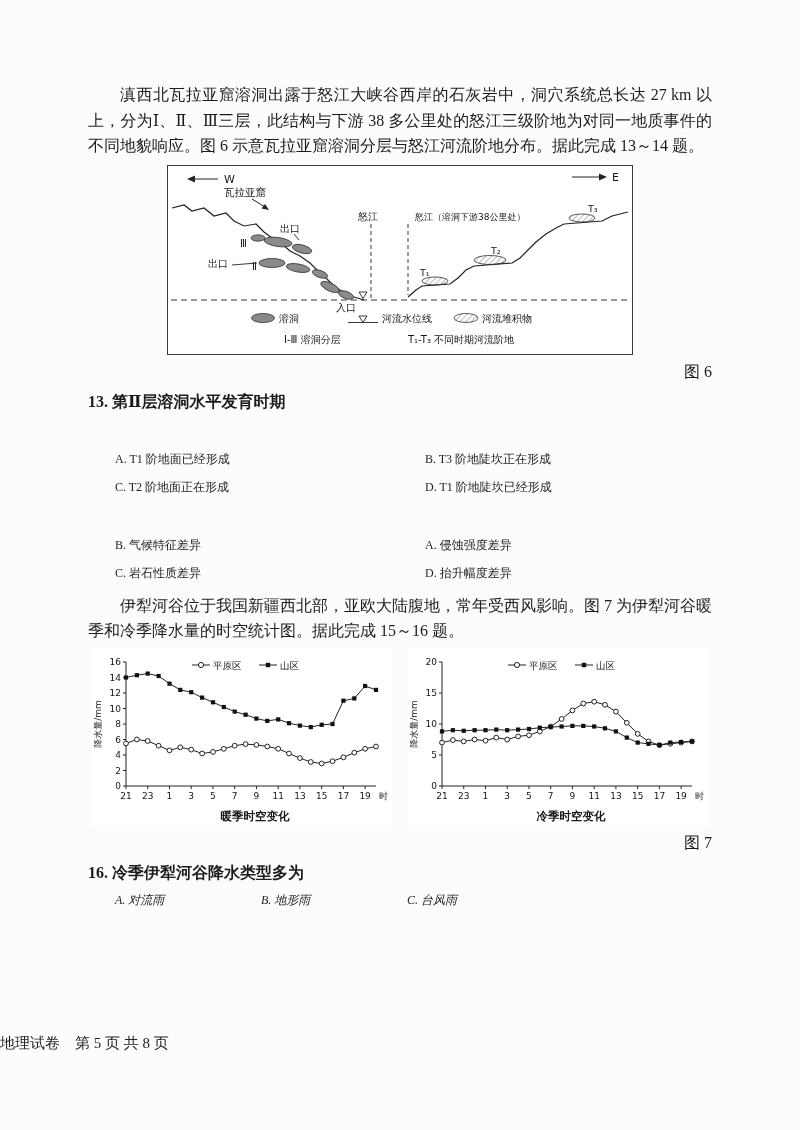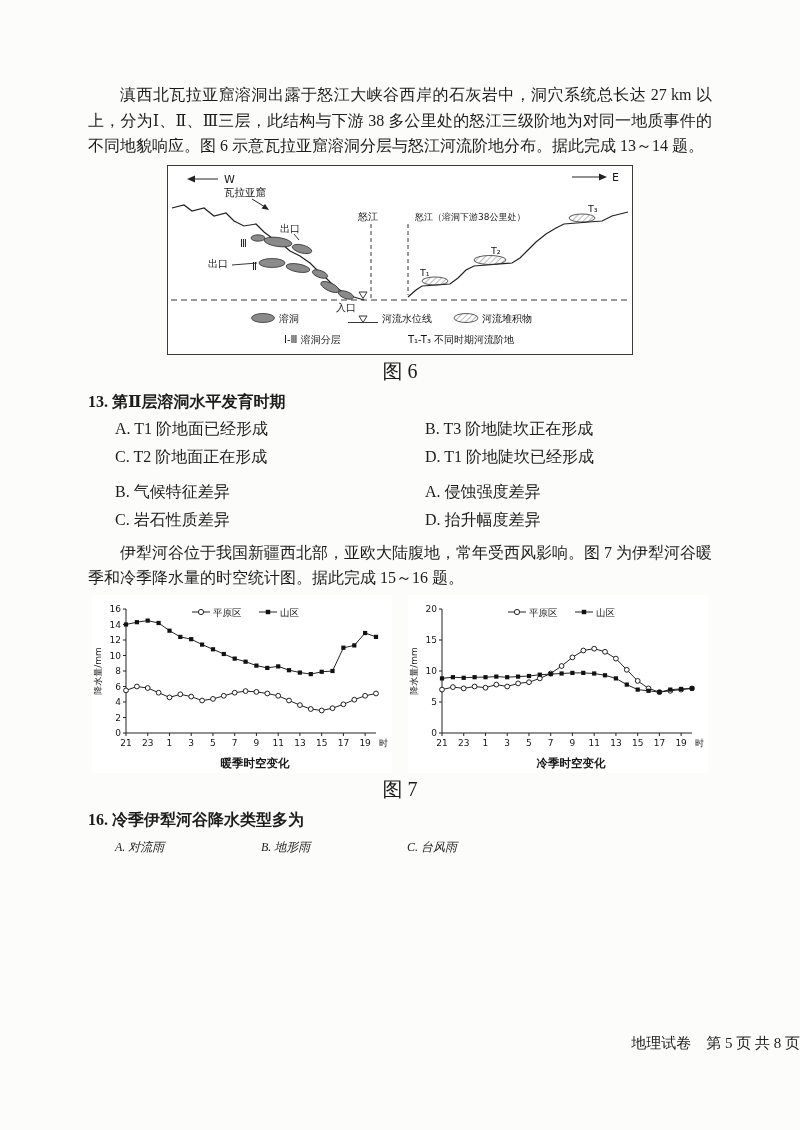--- a/index.html
+++ b/index.html
@@ -8,28 +8,28 @@
     background:#fcfcfb;
     color:#1c1c1c;
     font-family:"Liberation Serif","DejaVu Serif","DejaVu Sans",serif;
     overflow:hidden;
   }
   .page { position:relative; width:800px; height:1130px; padding:82px 88px 0 88px; }
   .para { font-size:16px; line-height:25.5px; text-align:justify; text-indent:2em; }
   .figure-box { width:466px; margin:6px auto 0 auto; border:1.2px solid #3c3c3c; background:#fff; }
   .figure-box svg { display:block; }
   svg text { font-family:"DejaVu Sans","Liberation Sans",sans-serif; fill:#161616; }
-  .fig-cap { text-align:center; font-size:20px; margin-top:6px; line-height:21px; }
+  .fig-cap { text-align:right; font-size:16px; margin-top:6px; line-height:21px; }
   .q { margin-top:7px; }
   .stem { font-size:16px; line-height:26px;font-weight:bold; }
-  .opts2 { display:grid; grid-template-columns:310px auto; padding-left:27px; font-size:16px; line-height:28px; }
+  .opts2 { display:grid; grid-template-columns:310px auto; padding-left:27px; font-size:12px; line-height:28px;margin-top:30px; }
   .opts4 { display:grid; grid-template-columns:146px 146px 146px auto; padding-left:27px; font-size:12px; line-height:28px;font-style:italic; }
   .charts { display:flex; justify-content:center; gap:16px; margin-top:4px; }
   .chart { width:300px; height:178px; background:#fff; }
-  .footer { position:absolute; left:0; top:1034px; width:100%; text-align:right; font-size:15px; color:#222; }
+  .footer { position:absolute; left:0; top:1034px; width:100%; text-align:left; font-size:15px; color:#222; }
 </style>
 </head>
 <body>
 
 <div class="page">
 
   <p class="para">滇西北瓦拉亚窟溶洞出露于怒江大峡谷西岸的石灰岩中，洞穴系统总长达 27 km 以上，分为Ⅰ、Ⅱ、Ⅲ三层，此结构与下游 38 多公里处的怒江三级阶地为对同一地质事件的不同地貌响应。图 6 示意瓦拉亚窟溶洞分层与怒江河流阶地分布。据此完成 13～14 题。</p>
 
   <div class="figure-box">
     <svg viewBox="0 0 464 188" width="464" height="188">

